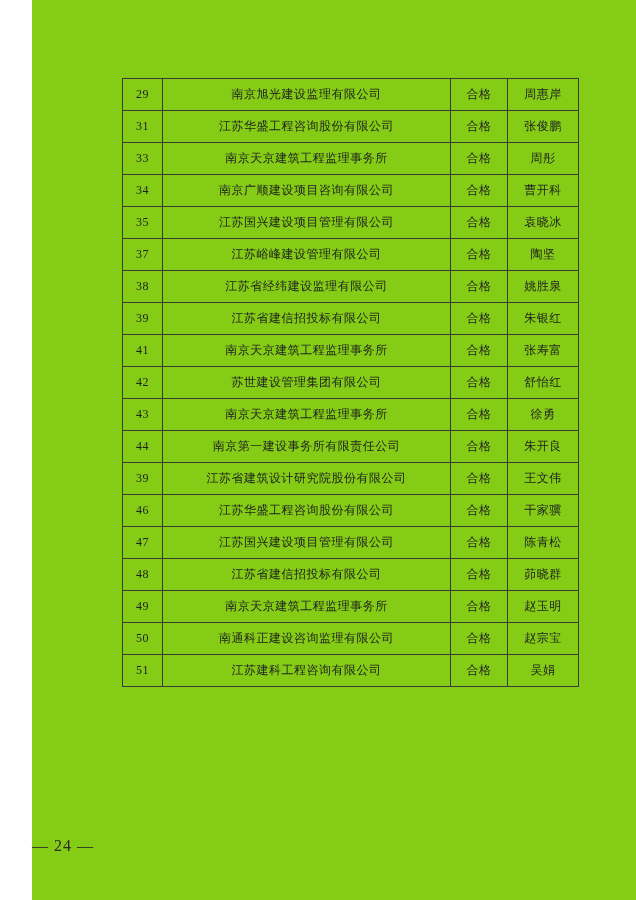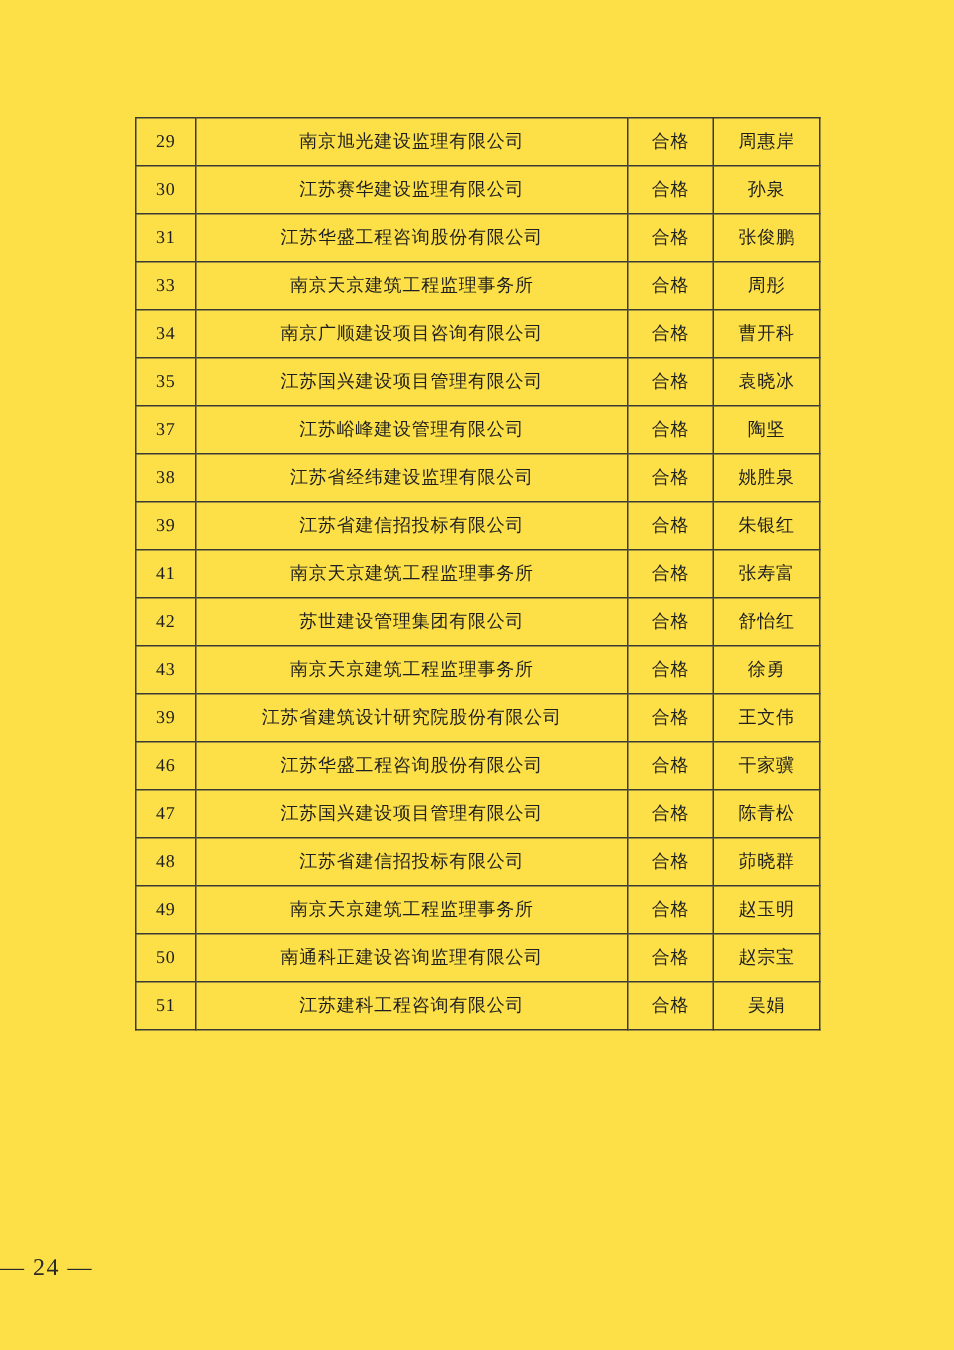--- a/index.html
+++ b/index.html
@@ -10,21 +10,22 @@
   body {
     width: 636px;
     height: 900px;
     position: relative;
     font-family: "Liberation Serif", "DejaVu Serif", serif;
     color: #1a1a1a;
   }
   .page {
     position: absolute;
     inset: 0;
-    background: #fde047;
+    background: #84cc16;
+    margin-left: 32px;
   }
   table.doc-table {
     position: absolute;
     left: 90px;
     top: 78px;
     width: 456px;
     border-collapse: collapse;
     table-layout: fixed;
   }
   table.doc-table td {
@@ -65,26 +66,20 @@
       <col class="c-company">
       <col class="c-result">
       <col class="c-name">
     </colgroup>
     <tbody>
         <tr>
           <td>29</td>
           <td>南京旭光建设监理有限公司</td>
           <td>合格</td>
           <td>周惠岸</td>
-        </tr>
-        <tr>
-          <td>30</td>
-          <td>江苏赛华建设监理有限公司</td>
-          <td>合格</td>
-          <td>孙泉</td>
         </tr>
         <tr>
           <td>31</td>
           <td>江苏华盛工程咨询股份有限公司</td>
           <td>合格</td>
           <td>张俊鹏</td>
         </tr>
         <tr>
           <td>33</td>
           <td>南京天京建筑工程监理事务所</td>
@@ -133,20 +128,26 @@
           <td>合格</td>
           <td>舒怡红</td>
         </tr>
         <tr>
           <td>43</td>
           <td>南京天京建筑工程监理事务所</td>
           <td>合格</td>
           <td>徐勇</td>
         </tr>
         <tr>
+          <td>44</td>
+          <td>南京第一建设事务所有限责任公司</td>
+          <td>合格</td>
+          <td>朱开良</td>
+        </tr>
+        <tr>
           <td>39</td>
           <td>江苏省建筑设计研究院股份有限公司</td>
           <td>合格</td>
           <td>王文伟</td>
         </tr>
         <tr>
           <td>46</td>
           <td>江苏华盛工程咨询股份有限公司</td>
           <td>合格</td>
           <td>干家骥</td>

